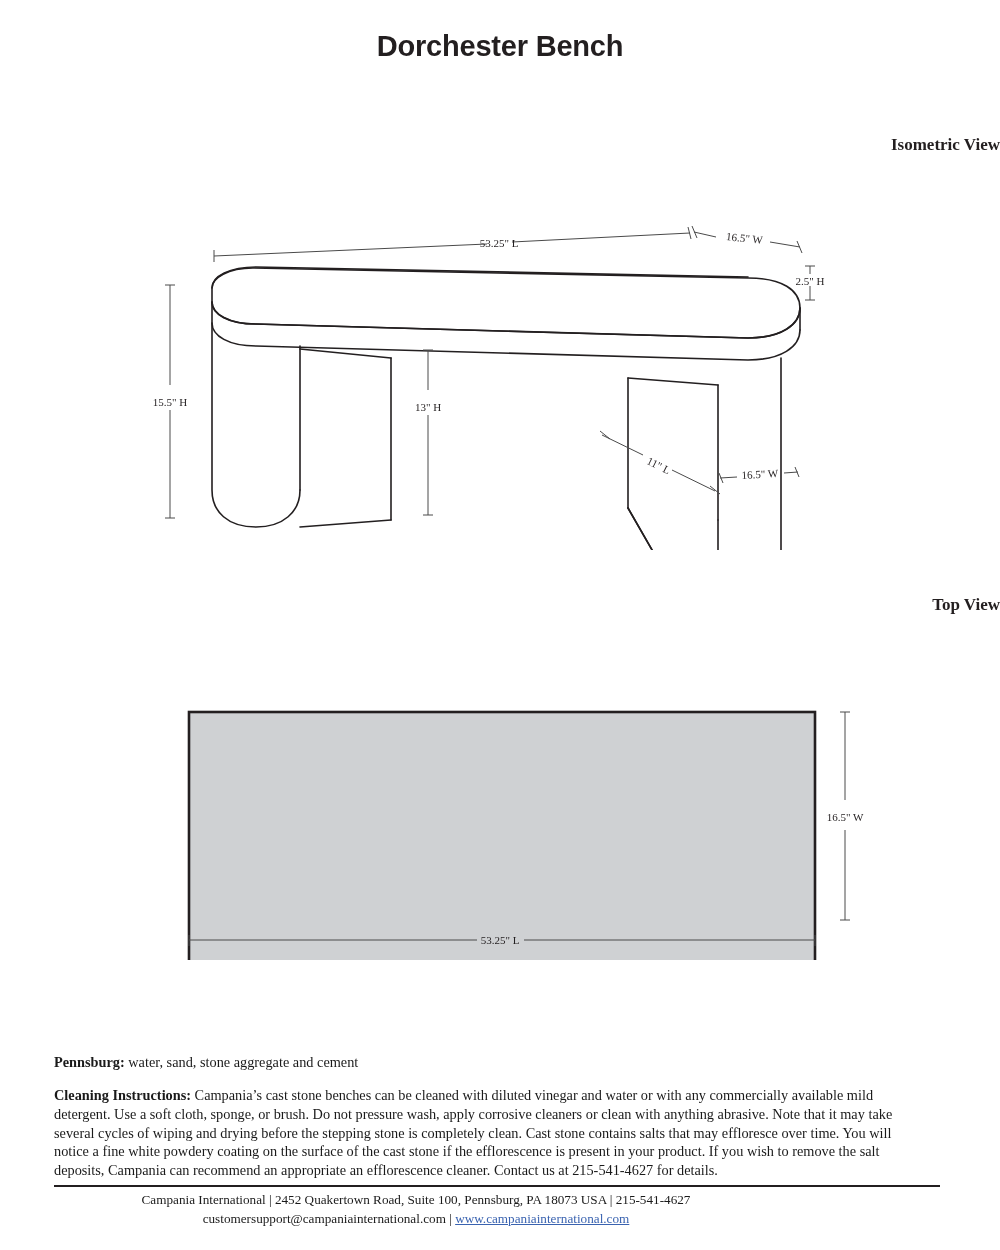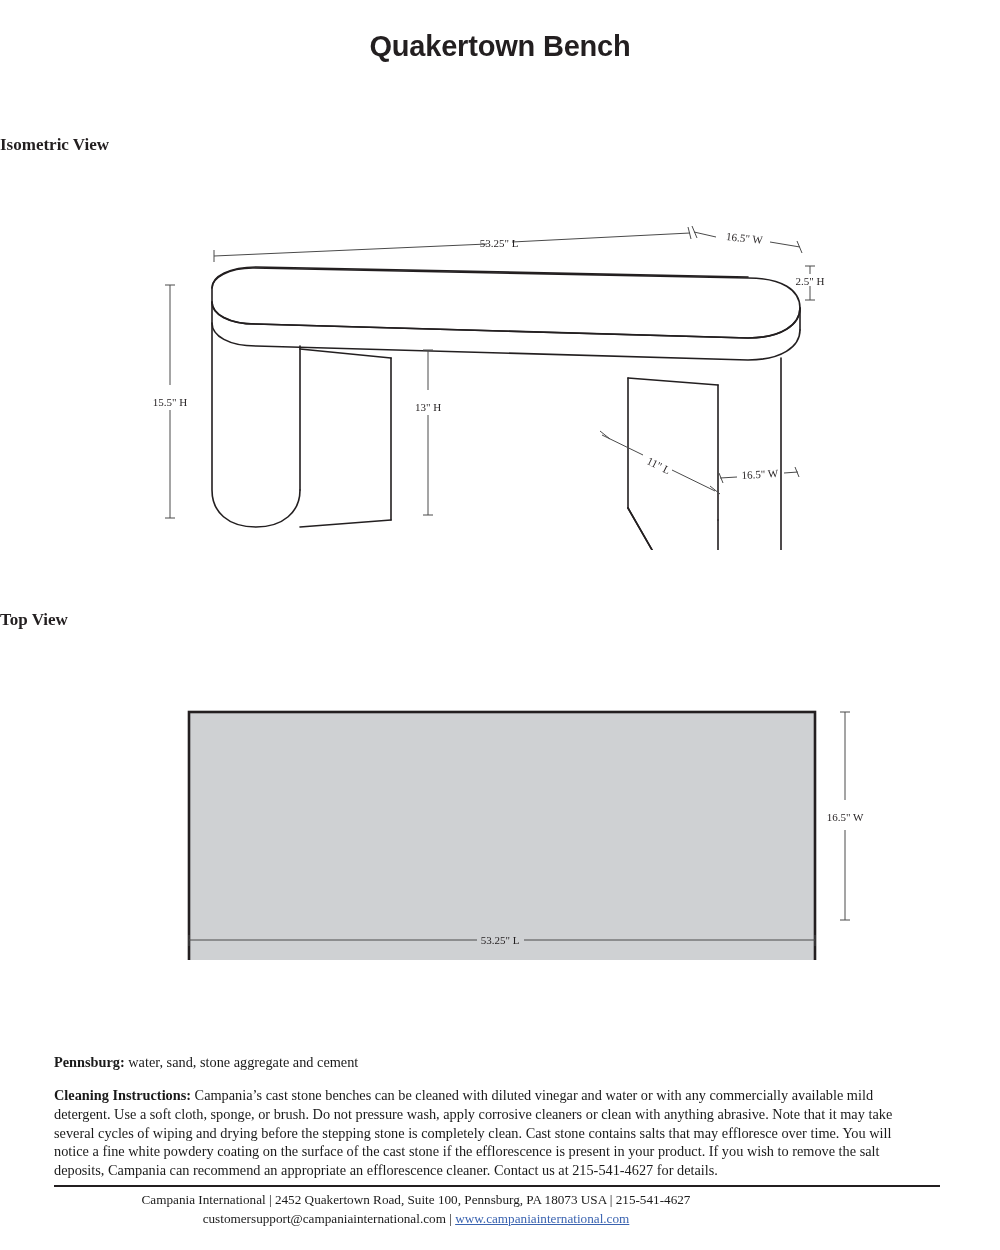--- a/index.html
+++ b/index.html
@@ -28,28 +28,28 @@
     font-weight: bold;
     letter-spacing: -0.2px;
     color: #231f20;
   }
 
   
   .view-heading {
     position: absolute;
     width: 1000px;
     left: 0;
-    text-align: left;
+    text-align: right;
     font-family: "Liberation Serif", "DejaVu Serif", serif;
     font-size: 17px;
     font-weight: bold;
     color: #231f20;
   }
   #heading-isometric { top: 135px; }
-  #heading-top { top: 610px; }
+  #heading-top { top: 595px; }
 
   
   .drawing {
     position: absolute;
     left: 0;
   }
   #isometric-drawing { top: 190px; width: 1000px; height: 360px; }
   #topview-drawing  { top: 690px; width: 1000px; height: 270px; }
 
   .drawing svg { display: block; }
@@ -94,21 +94,21 @@
     color: #1a1a1a;
   }
   #footer .footer-link {
     color: #3a63b0;
     text-decoration: underline;
   }
 </style>
 </head>
 <body>
 
-<div id="page-title">Quakertown Bench</div>
+<div id="page-title">Dorchester Bench</div>
 
 <div class="view-heading" id="heading-isometric">Isometric View</div>
 
 <div class="drawing" id="isometric-drawing">
   <svg width="1000" height="360" viewBox="0 0 1000 360" xmlns="http://www.w3.org/2000/svg">
     <g fill="none" stroke="#231f20" stroke-width="1.6" stroke-linejoin="round" stroke-linecap="round">
 
       <path d="M 253 78
                C 228 78 212 88 212 98
                L 212 112

